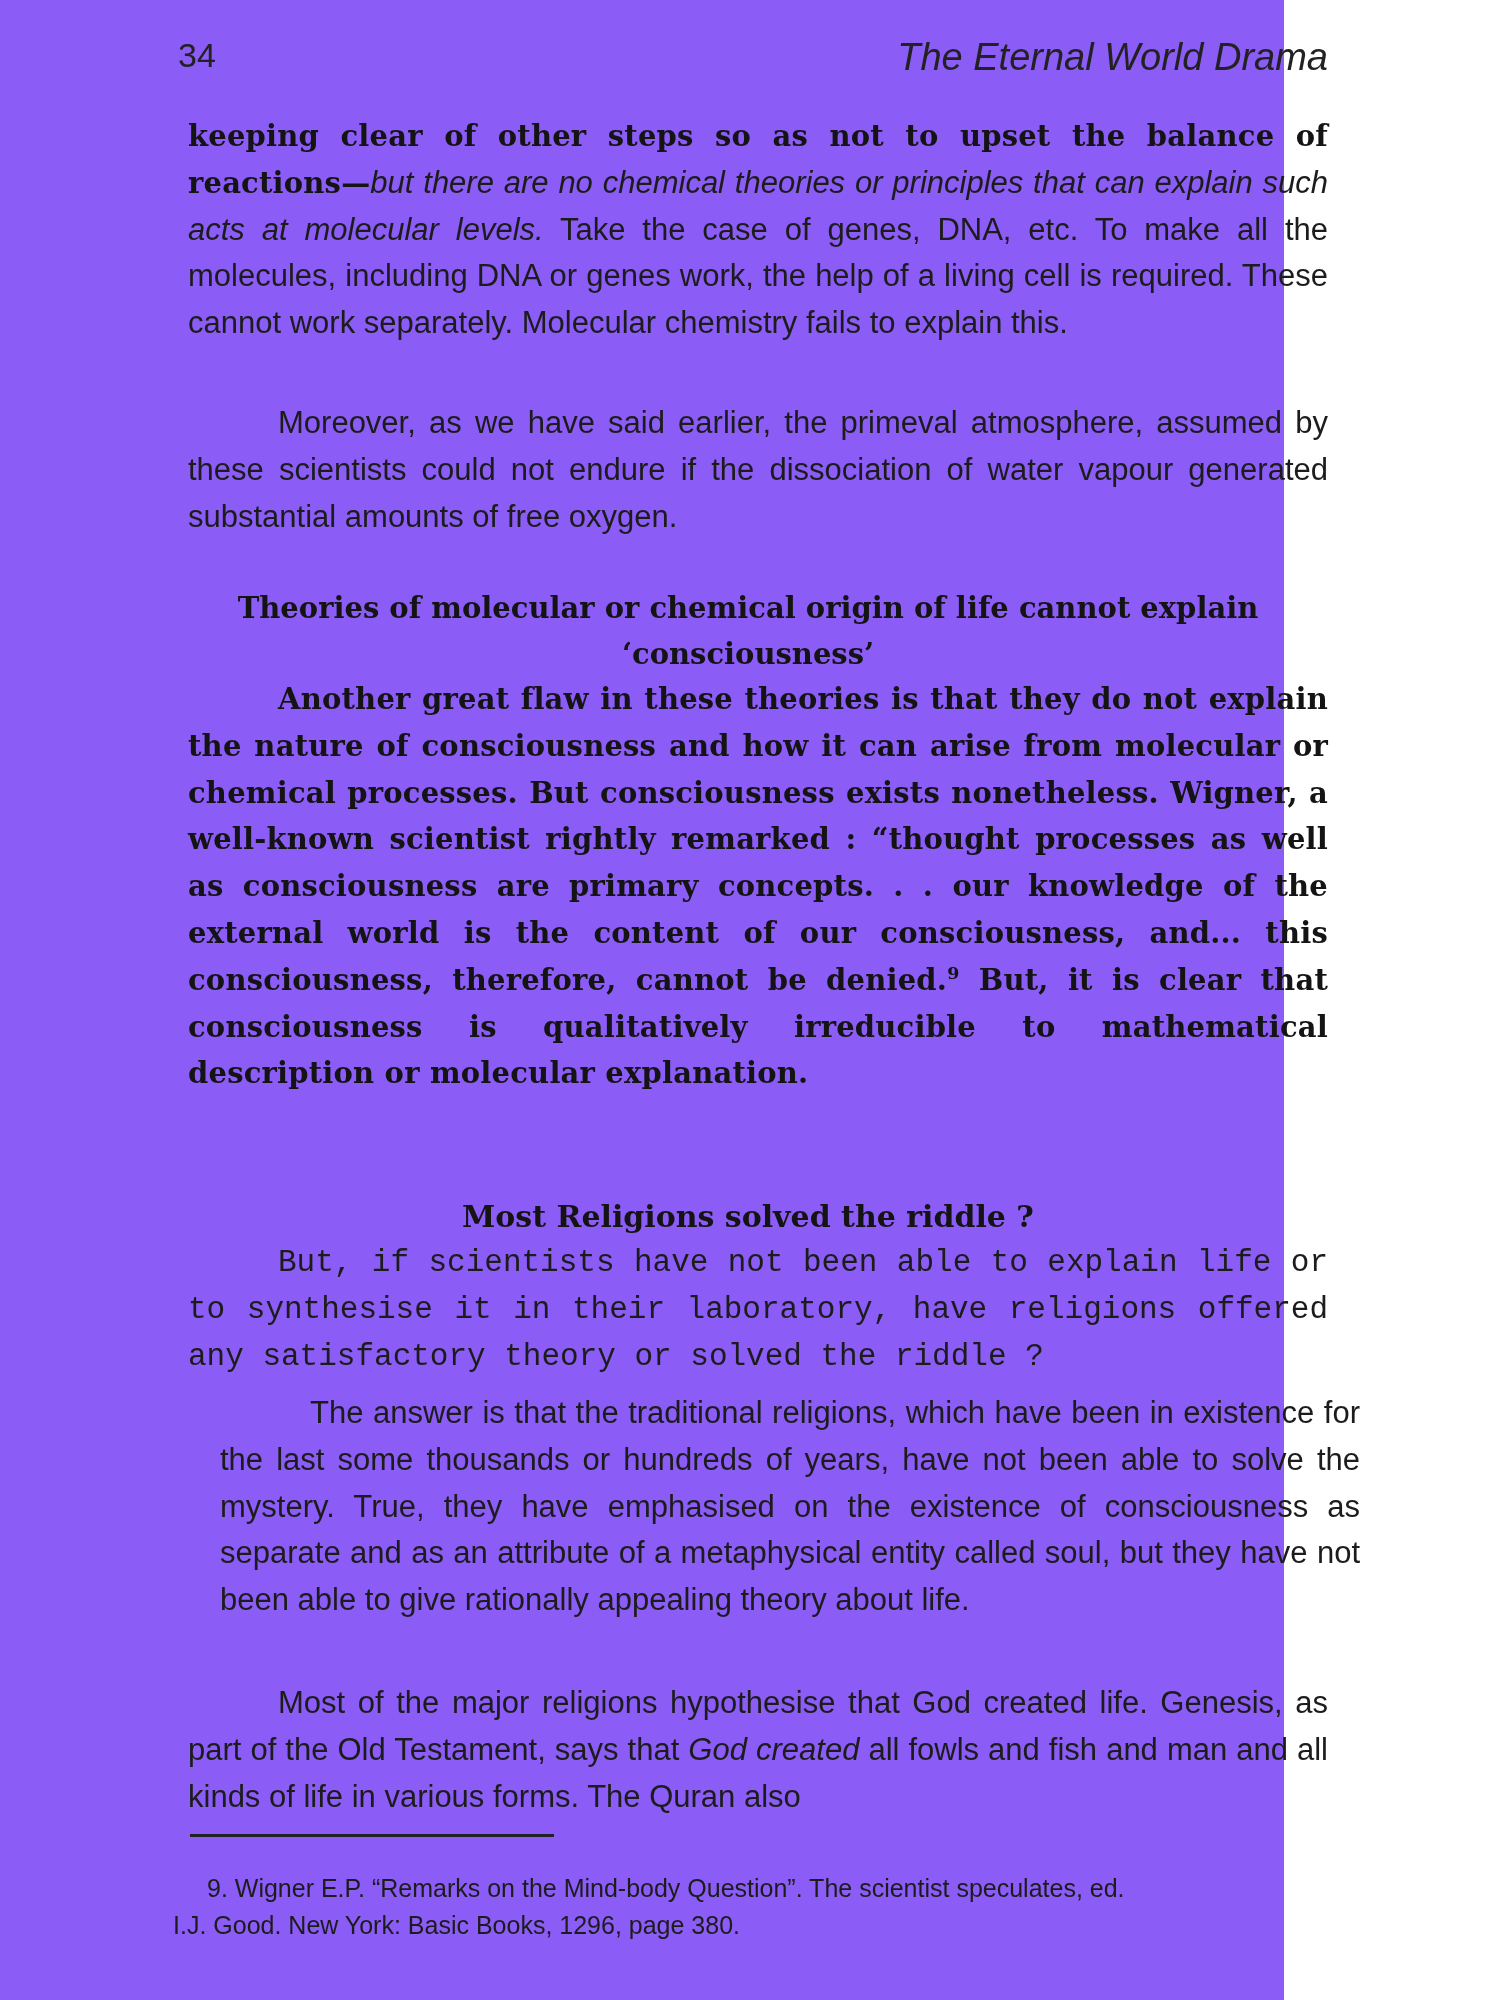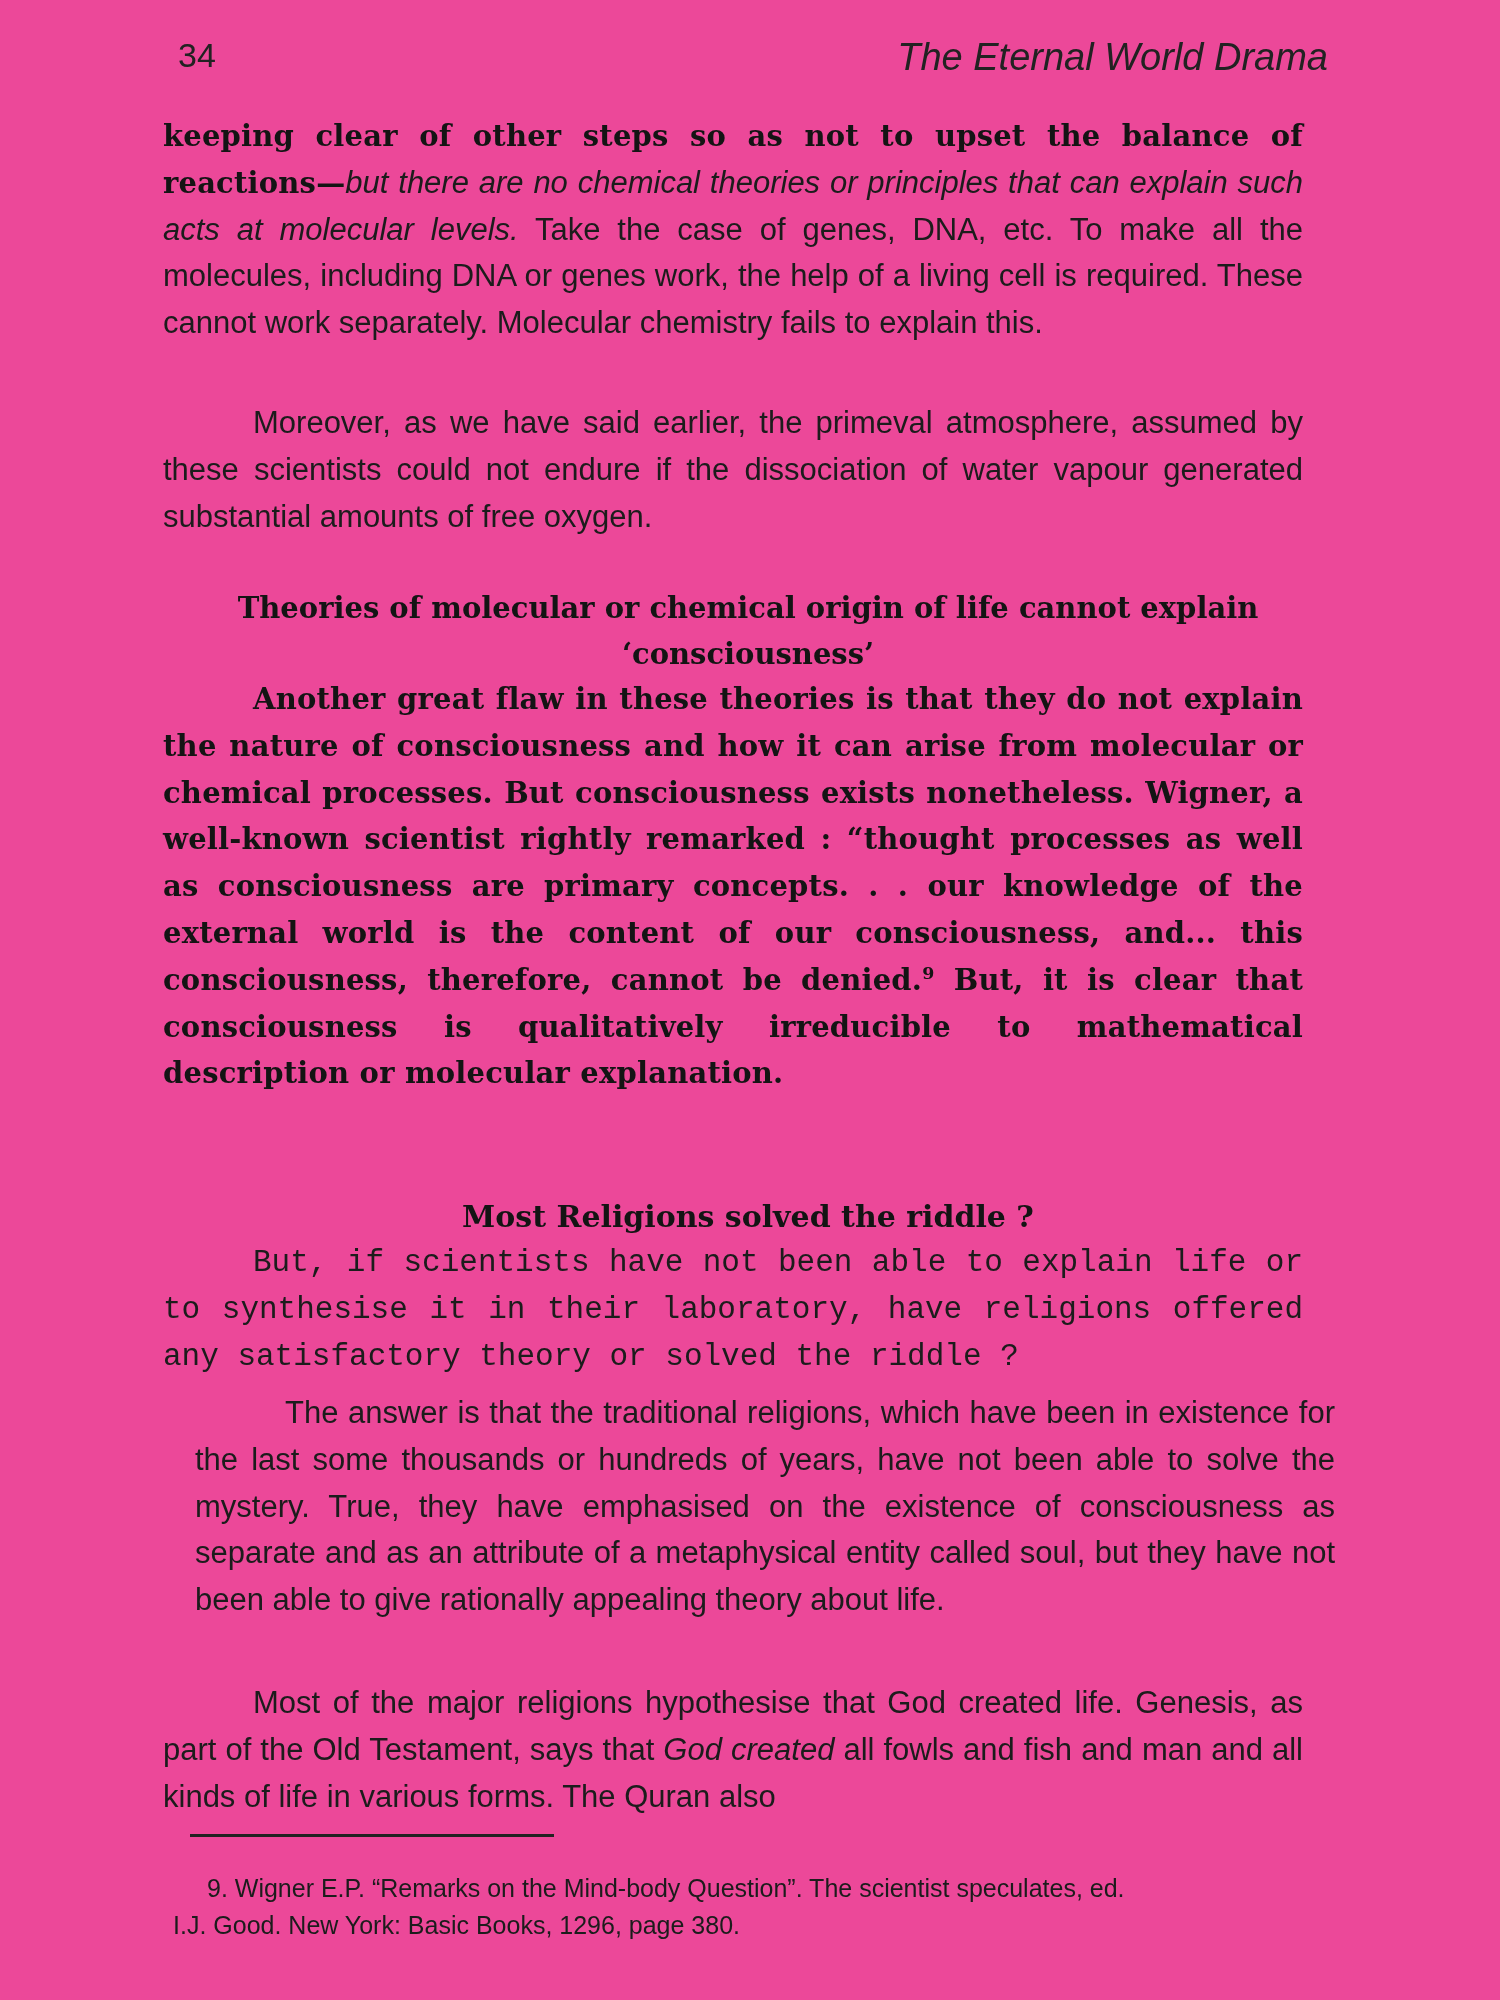--- a/index.html
+++ b/index.html
@@ -1,22 +1,22 @@
 <!DOCTYPE html>
 <html><head>
 <meta charset="utf-8">
 <style>
   html, body { margin: 0; padding: 0; background: #ffffff; }
   body { width: 1500px; height: 2000px; position: relative; overflow: hidden; color: #1a1a1a; }
-  .page { position: absolute; left: 0; top: 0; width: 1500px; height: 2000px; background: #ec4899; }
+  .page { position: absolute; left: 0; top: 0; width: 1284px; height: 2000px; background: #8b5cf6; }
   .running-head { position: absolute; top: 36px; left: 178px; width: 1150px; height: 46px; }
   .page-number { position: absolute; left: 0; top: 0; font-family: "Liberation Sans", sans-serif; font-size: 34px; color: #222; }
   .running-title { position: absolute; right: 0; top: 0; font-family: "Liberation Sans", sans-serif; font-style: italic; font-size: 38px; color: #222; }
 
-  .body-text { position: absolute; left: 163px; width: 1140px; font-family: "Liberation Sans", sans-serif; font-size: 31px; line-height: 46.8px; color: #1c1c1c; text-align: justify; }
+  .body-text { position: absolute; left: 188px; width: 1140px; font-family: "Liberation Sans", sans-serif; font-size: 31px; line-height: 46.8px; color: #1c1c1c; text-align: justify; }
   .body-text p { margin: 0; }
   .indent { text-indent: 90px; }
   .bold { font-family: "DejaVu Serif", serif; font-weight: bold; font-size: 29px; letter-spacing: 0.2px; color: #141414; }
   .italic { font-style: italic; }
   .sup { font-size: 0.6em; vertical-align: super; line-height: 0; }
 
   #block1 { top: 113px; }
   #block2 { top: 400px; }
   #heading1 { position: absolute; left: 178px; width: 1140px; top: 585px; text-align: center; font-family: "DejaVu Serif", serif; font-weight: bold; font-size: 29px; line-height: 46px; color: #141414; }
   #block3 { top: 676px; }

